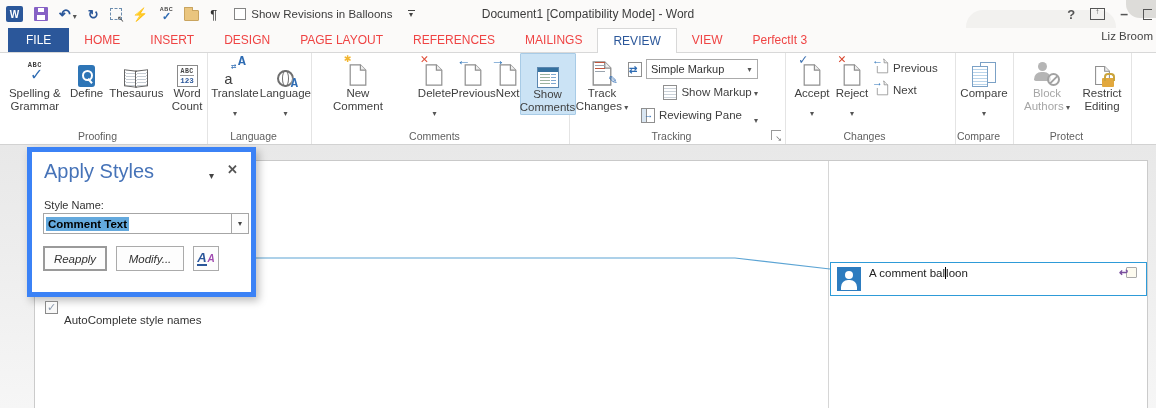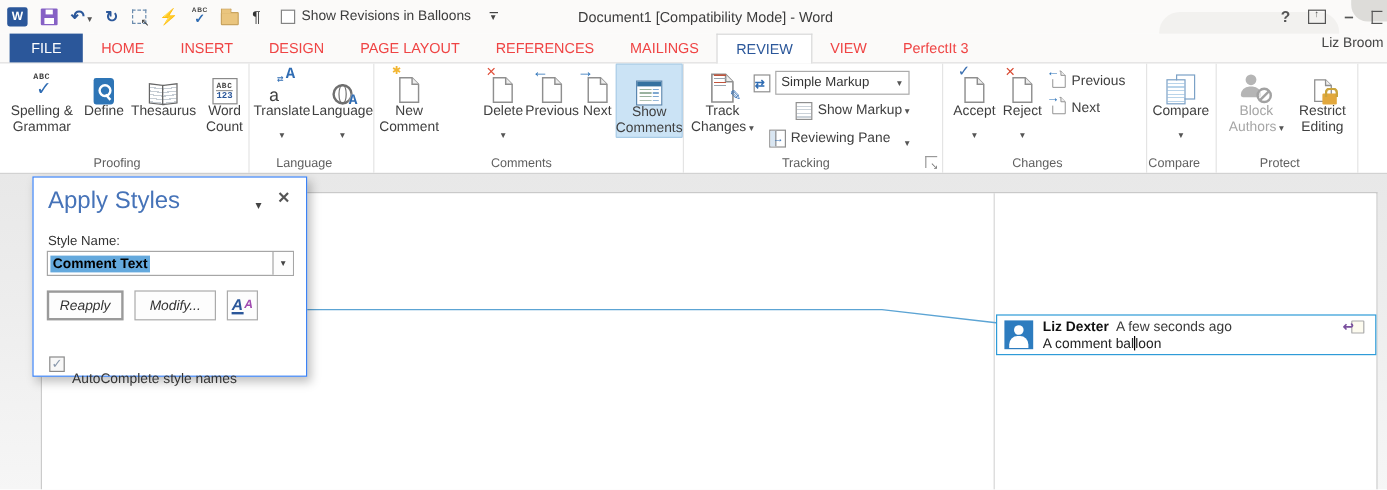--- a/index.html
+++ b/index.html
@@ -164,21 +164,21 @@
   .bline1 { font-size:11.5px; line-height:14px; color:#222; }
   .bauthor { font-weight:bold; color:#111; }
   .btime { margin-left:6px; color:#3a3a3a; }
   .bline2 { font-size:11.5px; line-height:14px; color:#222; }
   .caret { display:inline-block; width:1px; height:12px; background:#000; vertical-align:-2px; }
   .replyic { position:absolute; right:9px; top:4px; width:18px; height:13px; }
   .replyic .pgr { position:absolute; right:0; top:0; width:11px; height:11px; border:1px solid #aaa; background:#fdfbef; border-radius:1px; }
   .replyic::after { content:"↩"; position:absolute; left:0; top:-1px; font-size:11px; font-weight:bold; color:#7a4f9e; }
 
   
-  .dlg { left:27px; top:147px; width:229px; height:167px; background:#fff; border:1px solid #3b82f6; box-shadow:3px 4px 8px rgba(0,0,0,.25); z-index:50; }
+  .dlg { left:27px; top:147px; width:229px; height:150px; background:#fff; border:5px solid #3b82f6; box-shadow:3px 4px 8px rgba(0,0,0,.25); z-index:50; }
   .dlg-title { position:absolute; left:12px; top:8px; font-size:20px; color:#4673b8; }
   .dlg-dd { position:absolute; right:37px; top:13px; }
   .dlg-dd::after { content:"▾"; font-size:10px; color:#444; }
   .dlg-close { position:absolute; right:13px; top:8px; }
   .dlg-close::after { content:"✕"; font-size:13px; font-weight:bold; color:#555; }
   .dlg-fldlabel { position:absolute; left:12px; top:47px; font-size:11px; color:#333; }
   .dlg-combo { position:absolute; left:11px; top:61px; width:206px; height:21px; border:1px solid #a6a6a6; background:#fff; display:flex; align-items:center; }
   .dlg-combo .val { flex:1; font-size:11.5px; font-weight:bold; padding-left:2px; }
   .dlg-combo .val span { background:#64a9dd; padding:1px 2px; color:#000; }
   .dlg-combo .btn { width:17px; align-self:stretch; border-left:1px solid #a6a6a6; display:flex; align-items:center; justify-content:center; background:#fdfdfd; }
@@ -308,21 +308,21 @@
           </span>
         <span class="lb">Language</span>
         <span class="dda"></span>
       </div>
     </div>
     <div class="grp-label">Language</div>
   </div>
 
   <div class="grp" style="left:312px;width:258px;">
     <div class="grow" style="padding-left:4px;">
-      <div class="bb" style="width:62px;">
+      <div class="bb" style="width:62px;margin-left:17px;">
         <span class="ic pgwrap">
             <svg class="pgi-big">
               <use href="#pg"></use>
             </svg>
             <span class="ov ov-star"></span>
           </span>
         <span class="lb">New</span>
         <span class="lb">Comment</span>
       </div>
       <div class="bb" style="width:46px;margin-left:35px;">
@@ -488,23 +488,20 @@
 <div class="abs docsurface"></div>
 <div class="abs colsep"></div>
 
 <svg class="abs anchor-svg">
   <polyline points="0,8 480,8 575,19" fill="none" stroke="#5ca4d4" stroke-width="1.2"></polyline>
 </svg>
 
 <div class="abs balloon">
   <span class="avatar"></span>
   <div class="btext">
-    <div class="bline1">
-      <span class="bauthor">Liz Dexter</span><span class="btime">A few seconds ago</span>
-    </div>
     <div class="bline2"><span>A comment bal</span><span class="caret"></span><span>loon</span></div>
   </div>
   <span class="replyic">
       <span class="pgr"></span>
     </span>
 </div>
 
 <div class="abs dlg">
   <div class="dlg-title">Apply Styles</div>
   <span class="dlg-dd"></span>

